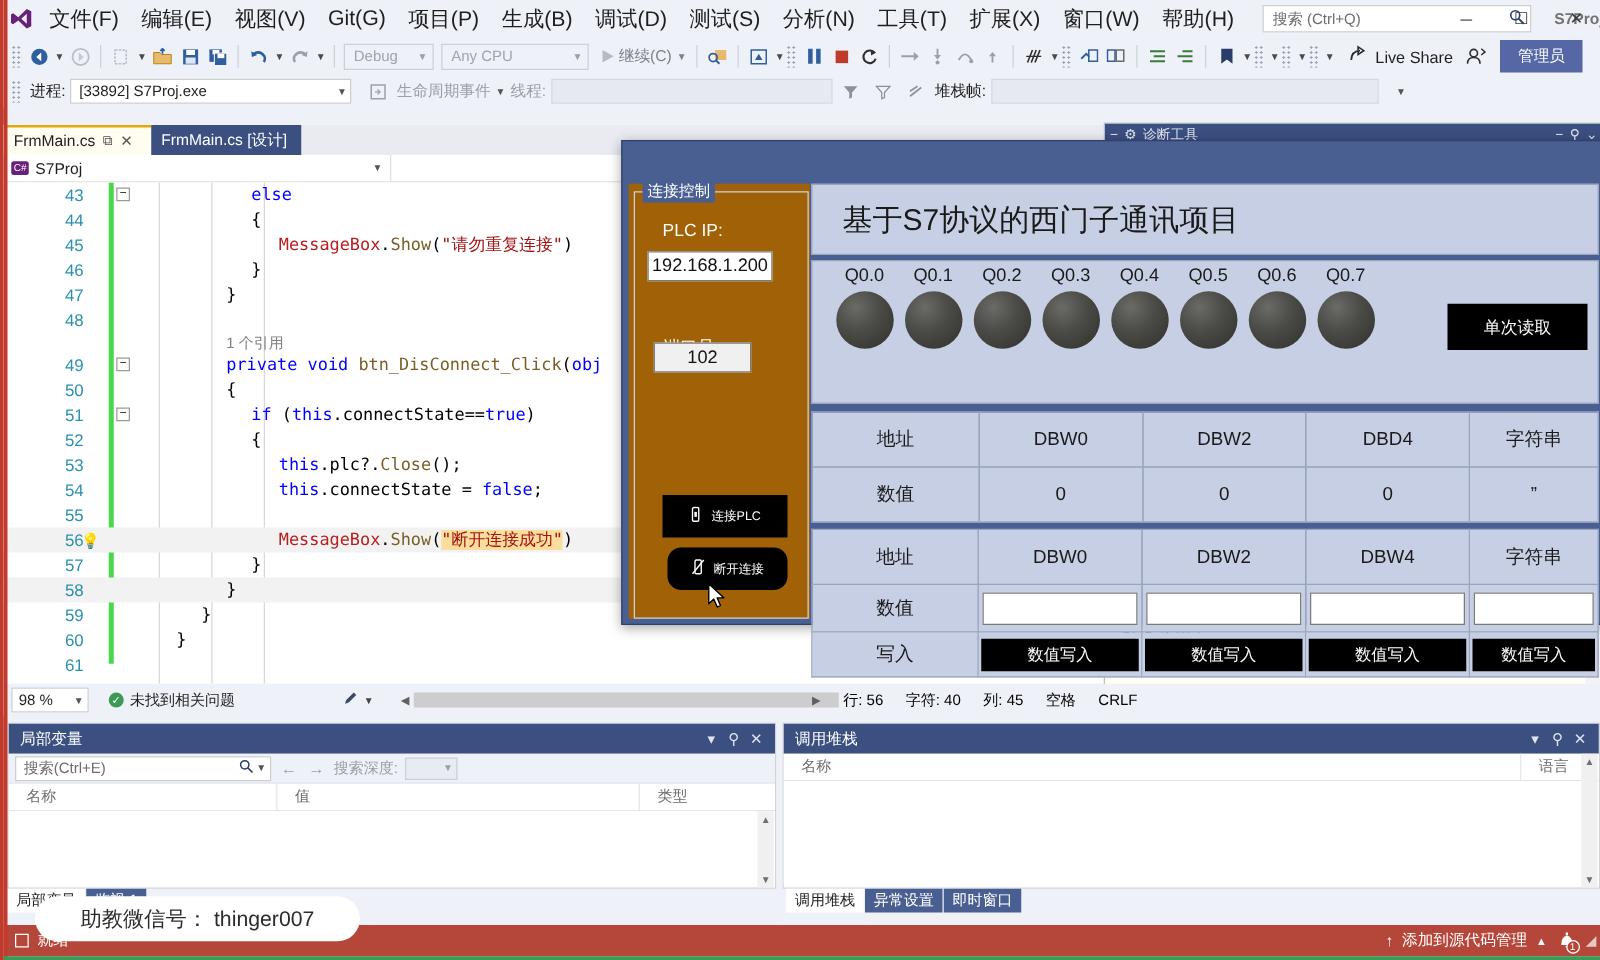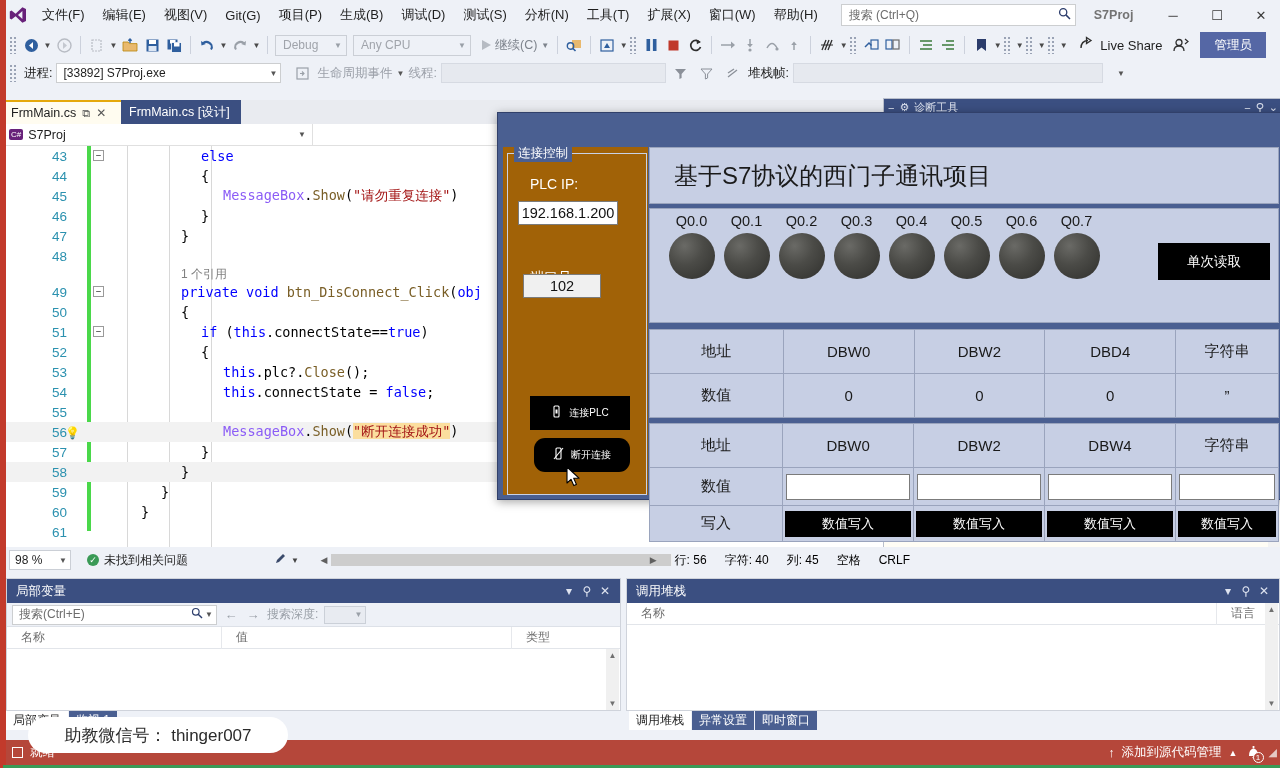--- a/index.html
+++ b/index.html
@@ -31,21 +31,21 @@
   .menubar {
     position:absolute; left:0; top:0; width:1280px; height:30px;
     background:#eef1f7;
     display:flex; align-items:center;
   }
   .vs-logo {
     width:30px; height:30px; display:flex; align-items:center; justify-content:center;
     color:#68217a;
   }
   .menu-item {
-    padding:5px 9px; color:#1e1e1e; font-size:13px; white-space:nowrap;
+    padding:5px 9px; color:#1e1e1e; font-size:17px; white-space:nowrap;
   }
   .search-box {
     margin-left:14px; width:235px; height:22px; background:#fff;
     border:1px solid #ccced0; display:flex; align-items:center;
     padding:0 4px 0 7px; color:#6d6d6d; font-size:12px;
   }
   .search-box .ph { flex:1; }
   .win-title {
     margin-left:18px; color:#737373; font-size:12.5px; font-weight:bold;
   }
@@ -140,21 +140,21 @@
     width:74px; text-align:right; padding-right:10px; color:#2b91af; font-size:13.5px;
     font-family:"Liberation Sans",sans-serif;
   }
   .changebar { position:absolute; left:84px; top:0; width:4px; height:100%; background:#4ad84a; }
   .fold { position:absolute; left:90px; width:11px; height:11px; top:4px;
     border:1px solid #9a9a9a; color:#333; font-size:9px; line-height:9px; text-align:center; background:#fff;}
   .codetext { padding-left:20px; font-size:13.5px; white-space:pre; }
   .k { color:#0000ff; }
   .str { color:#a31515; }
   .mth { color:#795e26; }
-  .cls { color:#8b5cf6; }
+  .cls { color:#b91c1c; }
   .ref { color:#808080; font-size:12px; font-family:"Liberation Sans",sans-serif; }
   .str-hl { background:#fbde9e; color:#a31515; }
   .bulb { position:absolute; left:62px; width:12px; height:12px; top:4px; color:#e6b800; font-size:12px;}
   .indentguide { position:absolute; top:0; width:1px; height:100%; background:#d8d8d8; }
 
   
   .ed-status {
     position:absolute; left:0; top:547px; width:1280px; height:26px;
     background:#eef1f7; display:flex; align-items:center; font-size:12px; color:#1e1e1e;
   }

